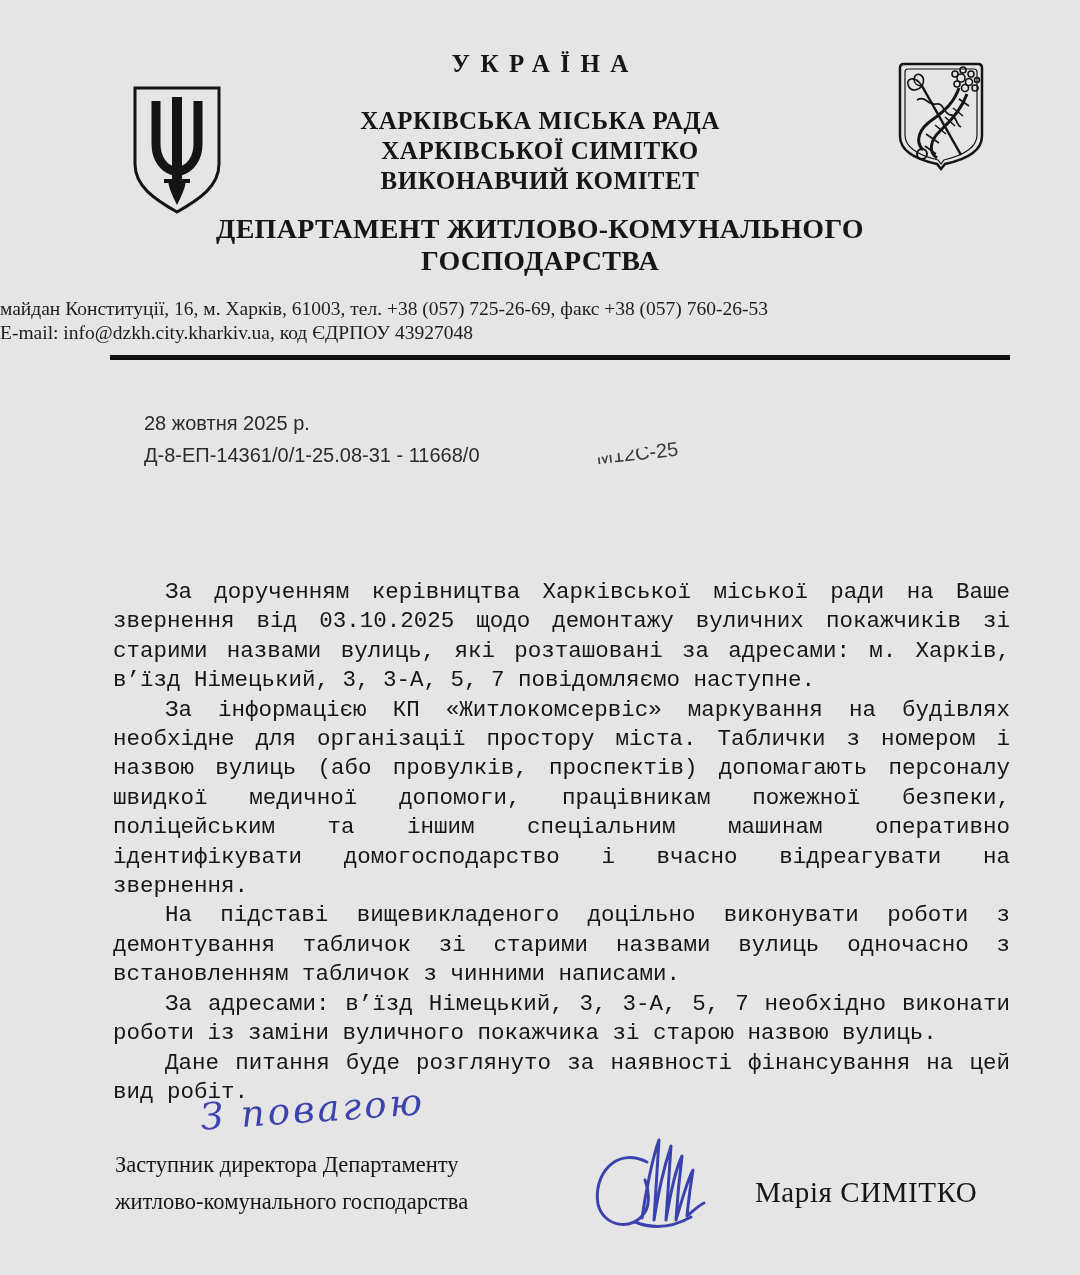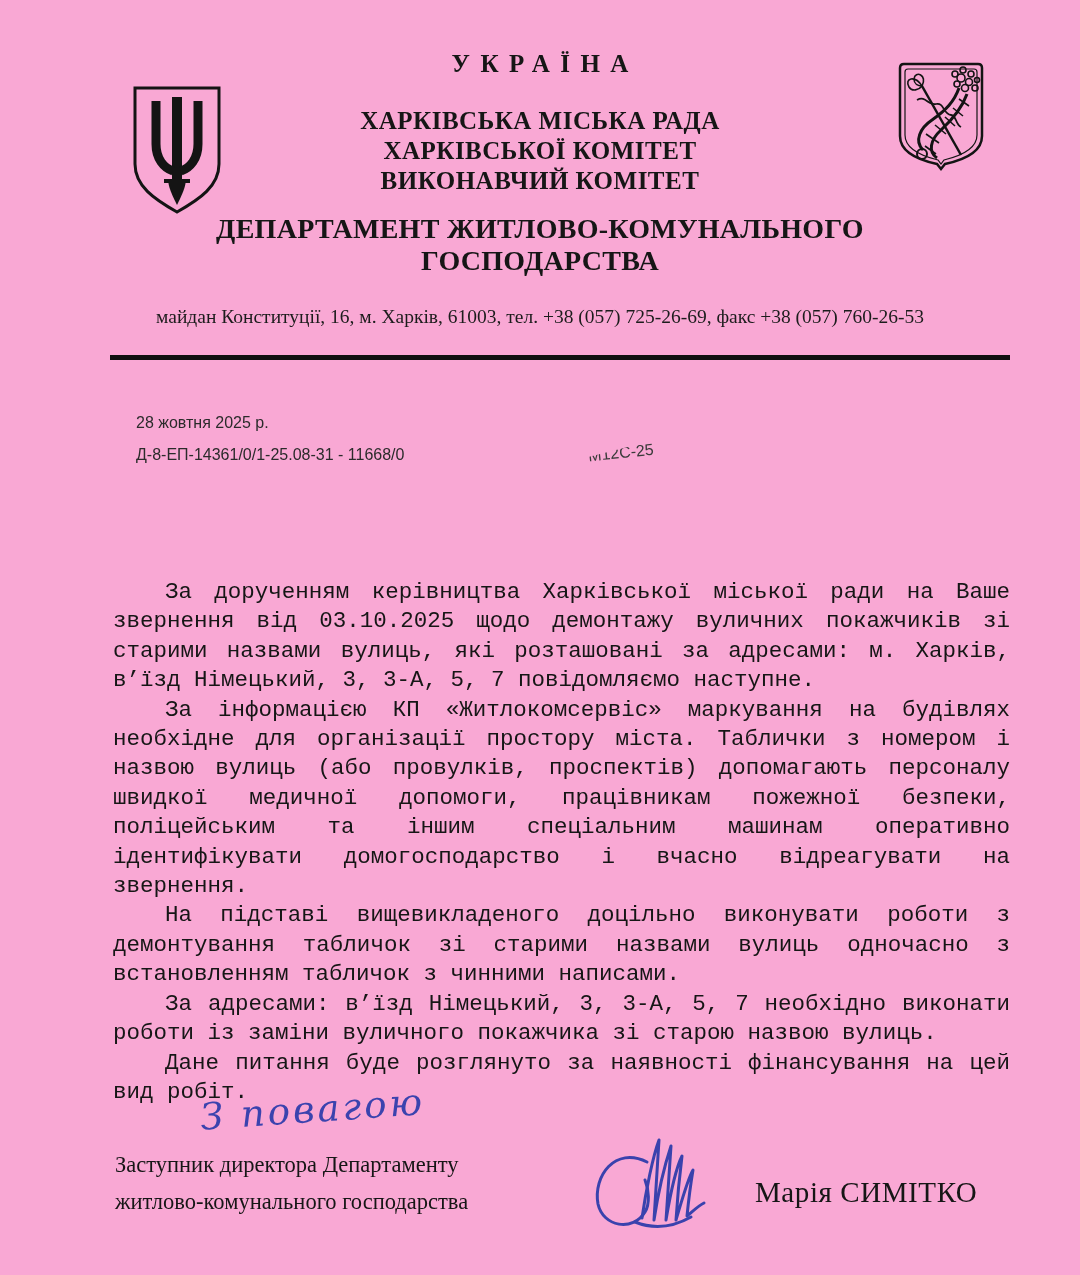--- a/index.html
+++ b/index.html
@@ -1,19 +1,19 @@
 <!DOCTYPE html>
 <html><head>
 <meta charset="utf-8">
 <style>
   html,body{margin:0;padding:0;}
   .page{
     position:relative;
     width:1080px;height:1275px;
-    background:#f9a8d4;
+    background:#e5e5e5;
     font-family:"Liberation Serif","DejaVu Serif",serif;
     color:#161616;
     overflow:hidden;
   }
   
   .country{
     position:absolute;top:50px;left:0;width:100%;
     text-align:center;font-weight:bold;font-size:25px;
     letter-spacing:0.42em;text-indent:0.42em;
   }
@@ -23,32 +23,32 @@
     position:absolute;top:106px;left:0;width:100%;
     text-align:center;font-weight:bold;font-size:25px;line-height:30px;
     letter-spacing:0.02em;
   }
   .dept-block{
     position:absolute;top:213px;left:0;width:100%;
     text-align:center;font-weight:bold;font-size:28px;line-height:32px;
     letter-spacing:0.01em;
   }
   .contact-block{
-    position:absolute;top:305px;left:0;width:100%;
-    text-align:center;font-size:19.5px;line-height:23.5px;color:#1c1c1c;
+    position:absolute;top:297px;left:0;width:100%;
+    text-align:left;font-size:19.5px;line-height:23.5px;color:#1c1c1c;
   }
   .rule{
     position:absolute;top:355px;left:110px;width:900px;height:5px;
     background:#101010;border:none;
   }
   
   .ref-block{
-    position:absolute;left:136px;top:407px;
+    position:absolute;left:144px;top:407px;
     font-family:"Liberation Sans","DejaVu Sans",sans-serif;
-    font-size:16px;line-height:32px;color:#2b2b2b;
+    font-size:20px;line-height:32px;color:#2b2b2b;
   }
   .ref-number{position:relative;white-space:nowrap;}
   .ref-fragment{
     position:absolute;left:452px;top:-2px;
     display:inline-block;color:#3a3a3a;
     transform:rotate(-6deg);
     clip-path:polygon(0 52%,100% 22%,100% 100%,0 100%);
   }
   
   .bodytext{
@@ -118,31 +118,32 @@
           <circle cx="76" cy="14" r="3"></circle>
         <circle cx="68" cy="10" r="3"></circle>
           <circle cx="60" cy="14" r="3"></circle>
           <circle cx="82" cy="20" r="2.5"></circle>
       </g>
     </svg>
   </div>
 
   <div class="org-block">
     <div>ХАРКІВСЬКА МІСЬКА РАДА</div>
-    <div>ХАРКІВСЬКОЇ КОМІТЕТ</div>
+    <div>ХАРКІВСЬКОЇ СИМІТКО</div>
     <div>ВИКОНАВЧИЙ КОМІТЕТ</div>
   </div>
 
   <div class="dept-block">
     <div>ДЕПАРТАМЕНТ ЖИТЛОВО-КОМУНАЛЬНОГО</div>
     <div>ГОСПОДАРСТВА</div>
   </div>
 
   <div class="contact-block">
     <div>майдан Конституції, 16, м. Харків, 61003, тел. +38 (057) 725-26-69, факс +38 (057) 760-26-53</div>
+    <div>E-mail: info@dzkh.city.kharkiv.ua, код ЄДРПОУ  43927048</div>
   </div>
 
   <div class="rule"></div>
 
   <div class="ref-block">
     <div>28 жовтня 2025 р.</div>
     <div class="ref-number">
       <span>Д-8-ЕП-14361/0/1-25.08-31 - 11668/0</span>
       <span class="ref-fragment">М12С-25</span>
     </div>

